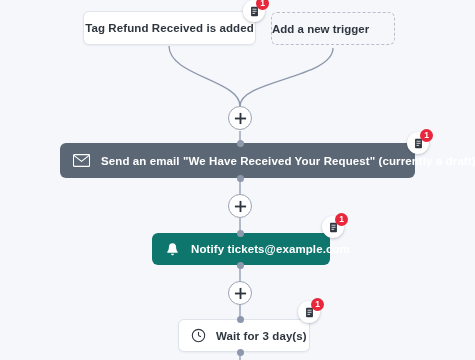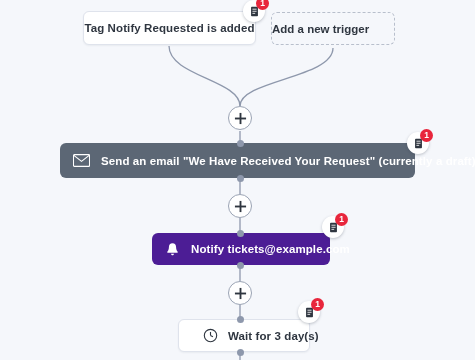--- a/index.html
+++ b/index.html
@@ -76,26 +76,26 @@
   }
   .bar .glyph {
     flex: 0 0 auto;
     display: flex;
     align-items: center;
     justify-content: center;
     margin-right: 11px;
   }
 
   .bar-dark { background: #5c6775; }
-  .bar-blue { background: #4c1d95; }
+  .bar-blue { background: #0f766e; }
 
   
   .card-icon {
     justify-content: flex-start;
-    padding-left: 24px;
+    padding-left: 12px;
   }
   .card-icon .glyph {
     flex: 0 0 auto;
     display: flex;
     align-items: center;
     justify-content: center;
     margin-right: 10px;
   }
 
   
@@ -172,21 +172,21 @@
     <line x1="240" y1="218" x2="240" y2="232" stroke="#8e98ac" stroke-width="1.3"></line>
 
     <line x1="240" y1="265" x2="240" y2="281" stroke="#8e98ac" stroke-width="1.3"></line>
 
     <line x1="240" y1="305" x2="240" y2="318" stroke="#8e98ac" stroke-width="1.3"></line>
 
     <line x1="240" y1="351" x2="240" y2="360" stroke="#8e98ac" stroke-width="1.3"></line>
   </svg>
 
   <div class="node card" style="left:83px; top:11px; width:173px; height:34px;">
-    <span class="label">Tag Notify Requested is added</span>
+    <span class="label">Tag Refund Received is added</span>
   </div>
   <div class="badge" style="left:243px; top:0px;">
     <svg width="11" height="11" viewBox="0 0 16 16">
       <rect x="3" y="1" width="10" height="14" rx="1.2" fill="#2f3640"></rect>
       <rect x="5" y="4" width="6" height="1.2" fill="#ffffff"></rect>
       <rect x="5" y="7" width="6" height="1.2" fill="#ffffff"></rect>
       <rect x="5" y="10" width="4" height="1.2" fill="#ffffff"></rect>
     </svg>
     <span class="count">1</span>
   </div>

